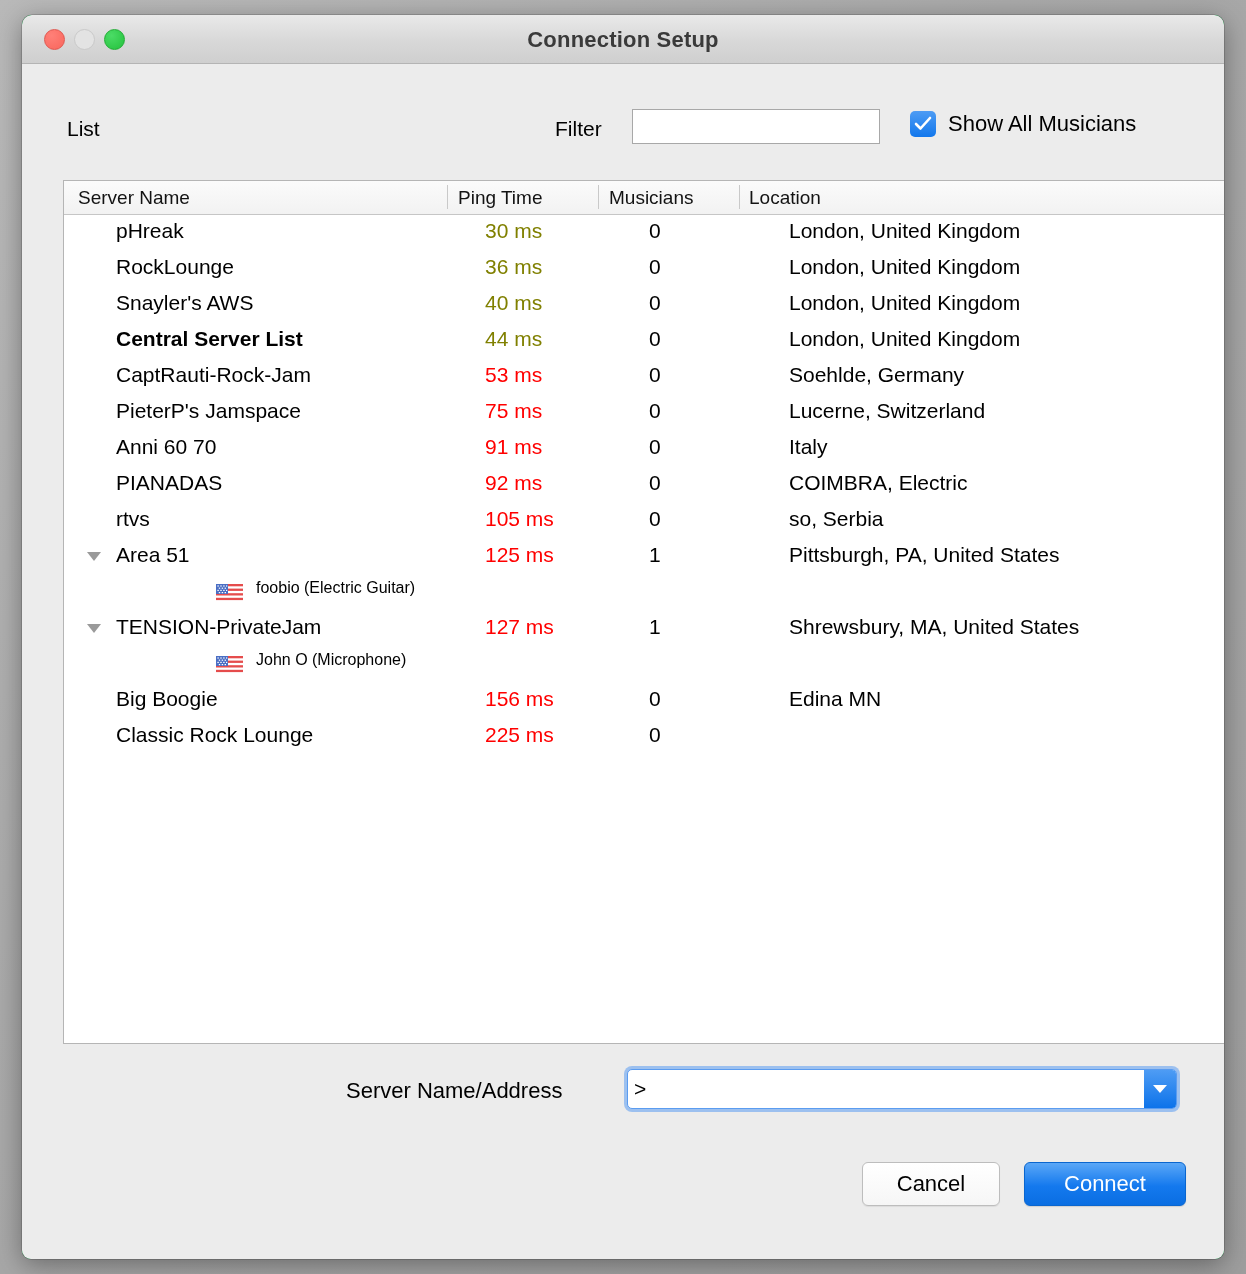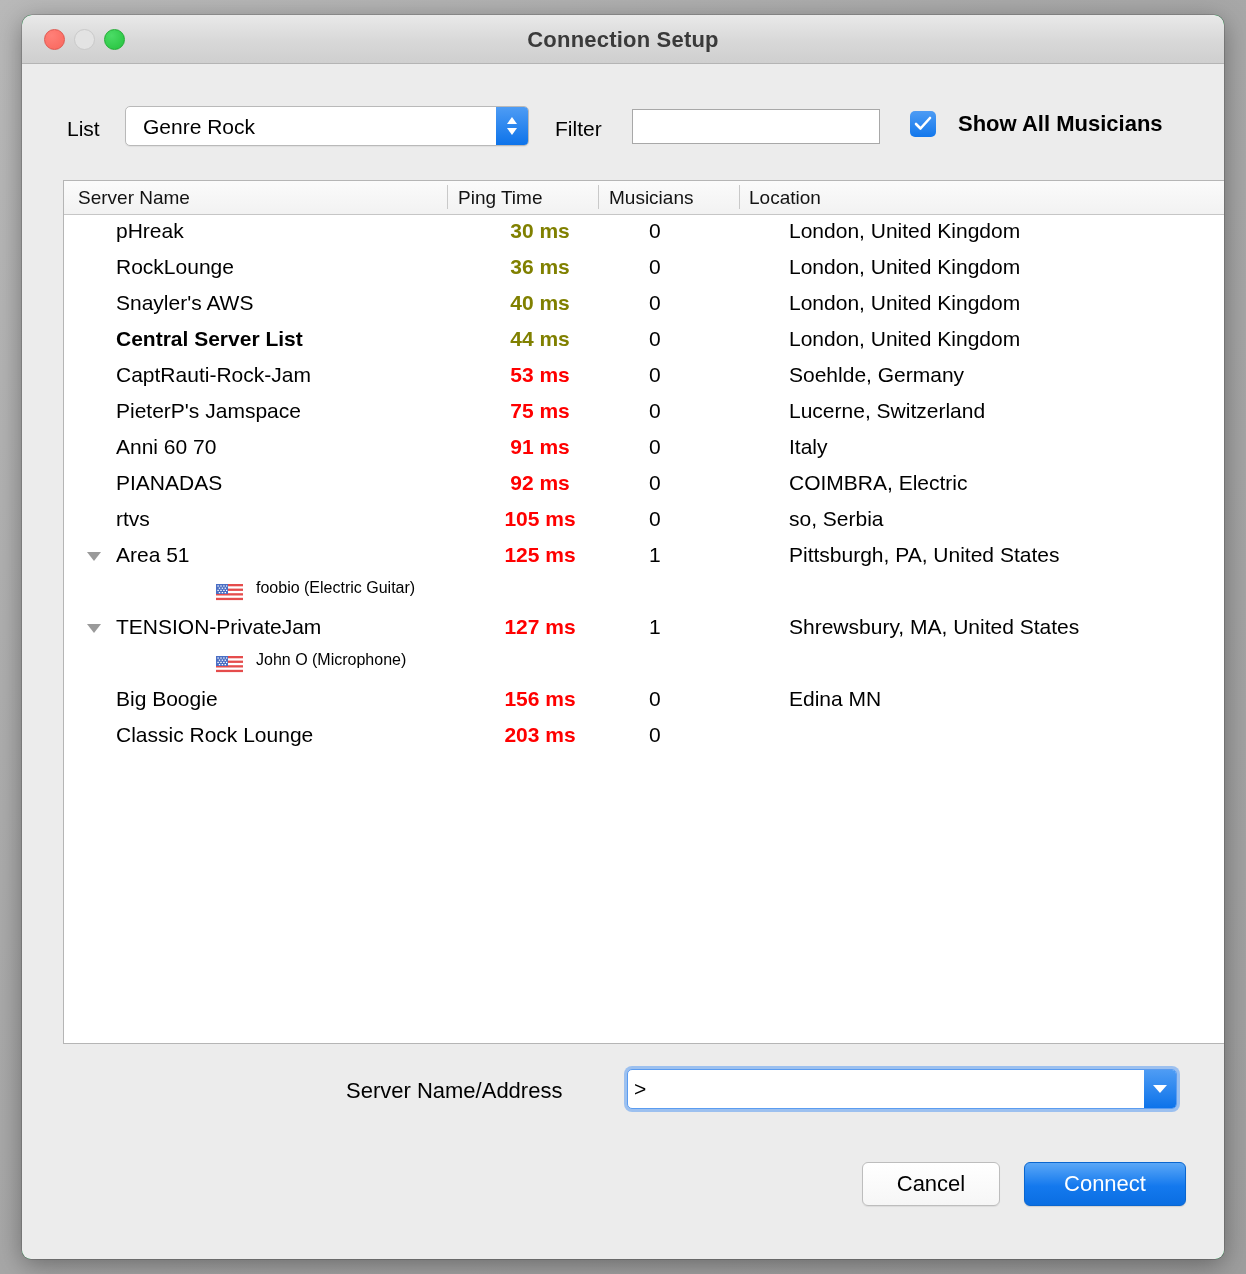--- a/index.html
+++ b/index.html
@@ -96,21 +96,21 @@
     border: 1px solid #a8a8a8;
     box-sizing: border-box;
     font-family: "Liberation Sans", sans-serif;
     font-size: 19px;
     padding: 0 6px;
     outline: none;
   }
 
   .show-all {
     position: absolute; left: 888px; top: 5px;
-    display: flex; align-items: flex-end; gap: 22px; font-weight: bold;
+    display: flex; align-items: flex-end; gap: 12px;
   }
   .checkbox {
     width: 26px; height: 26px; border-radius: 5px;
     background: linear-gradient(to bottom, #4e9cf4 0%, #1277ec 100%);
     position: relative;
   }
   .checkbox svg { position: absolute; left: 4px; top: 5px; }
   .show-all-label { font-size: 22px; color: #000; }
 
   
@@ -145,22 +145,22 @@
     left: 0; right: 0;
     height: 36px;
   }
   .c-name {
     position: absolute; left: 52px; top: 4px;
     font-size: 21px; color: #000; white-space: nowrap;
   }
   .c-name.bold { font-weight: bold; }
   .c-ping {
     position: absolute; top: 4px;
-    width: 110px; text-align: center;
-    font-size: 21px; font-weight: bold; white-space: nowrap;
+    width: 110px; text-align: left;
+    font-size: 21px; font-weight: normal; white-space: nowrap;
   }
   .c-mus {
     position: absolute; left: 585px; top: 4px;
     font-size: 21px; color: #000;
   }
   .c-loc {
     position: absolute; left: 725px; top: 4px;
     font-size: 21px; color: #000; white-space: nowrap;
   }
   .ping-olive { color: #808000; }
@@ -262,29 +262,20 @@
       <div class="light max"></div>
     </div>
     <div class="title-text">Connection Setup</div>
   </div>
 
   <div class="content">
 
     <div class="toolbar">
       <div class="lbl-list">List</div>
 
-      <div class="list-select">
-        <div class="value">Genre Rock</div>
-        <div class="stepper">
-          <svg width="18" height="22" viewBox="0 0 18 22">
-            <polygon points="9,2 14,9 4,9" fill="#ffffff"></polygon>
-            <polygon points="9,20 14,13 4,13" fill="#ffffff"></polygon>
-          </svg>
-        </div>
-      </div>
 
       <div class="lbl-filter">Filter</div>
       <input class="filter-input" type="text" value="" style="">
 
       <div class="show-all">
         <div class="checkbox">
           <svg width="18" height="16" viewBox="0 0 18 16">
             <polyline points="2,8 6.5,12.5 16,2" fill="none" stroke="#ffffff" stroke-width="2.6" stroke-linecap="round" stroke-linejoin="round"></polyline>
           </svg>
         </div>
@@ -426,21 +417,21 @@
             <div class="c-child-name">John O (Microphone)</div>
           </div>
           <div class="row" style="top: 468px;">
             <div class="c-name">Big Boogie</div>
             <div class="c-ping ping-red" style="left: 421px;">156 ms</div>
             <div class="c-mus">0</div>
             <div class="c-loc">Edina MN</div>
           </div>
           <div class="row" style="top: 504px;">
             <div class="c-name">Classic Rock Lounge</div>
-            <div class="c-ping ping-red" style="left: 421px;">203 ms</div>
+            <div class="c-ping ping-red" style="left: 421px;">225 ms</div>
             <div class="c-mus">0</div>
           </div>
         </div>
     </div>
 
     <div class="addr-row">
       <div class="addr-label">Server Name/Address</div>
       <div class="addr-field-wrap">
         <input class="addr-input" type="text" autofocus="" value="&gt;" style="">
         <div class="addr-dropdown">

